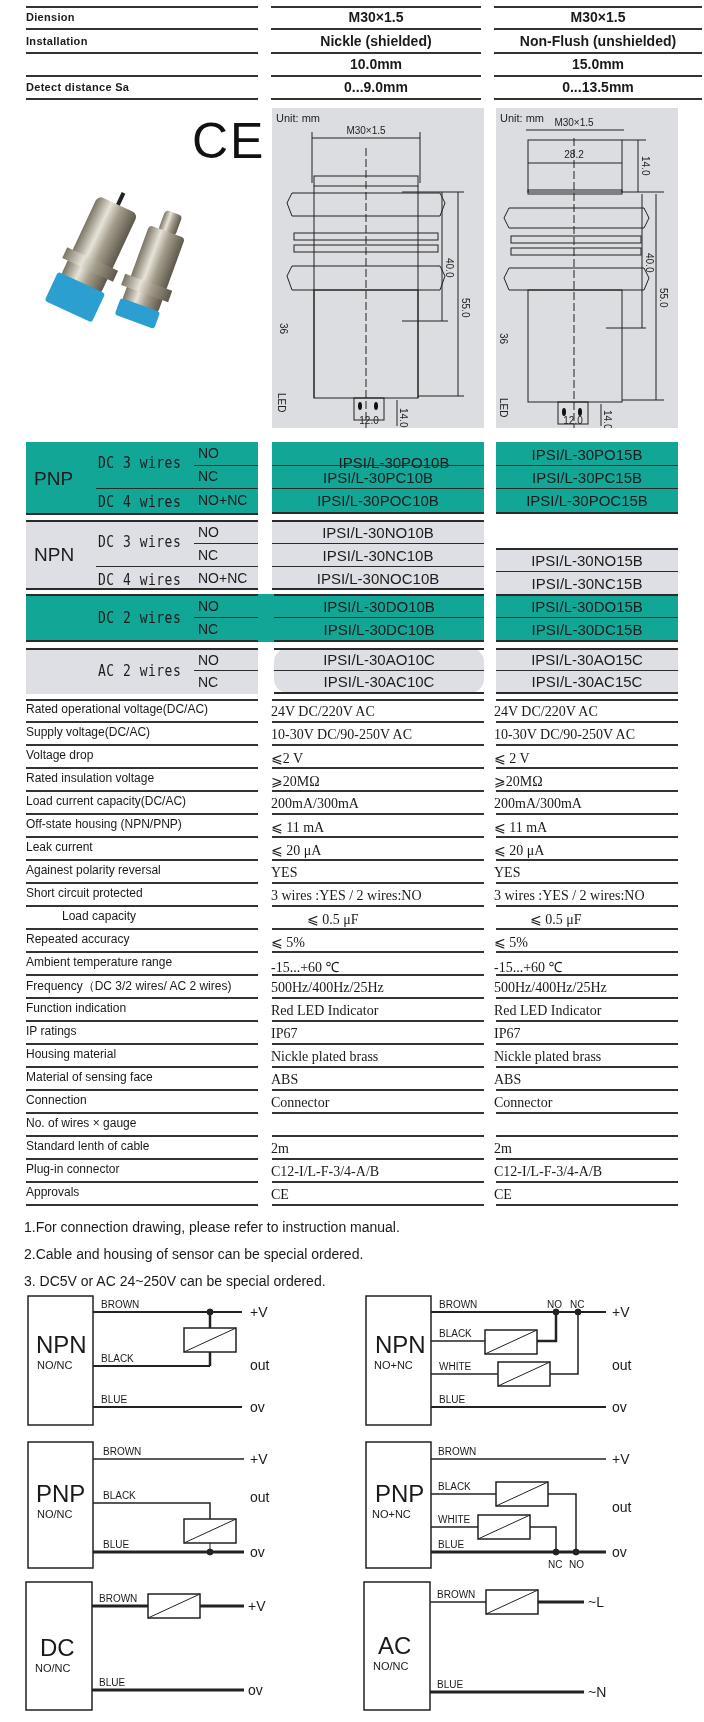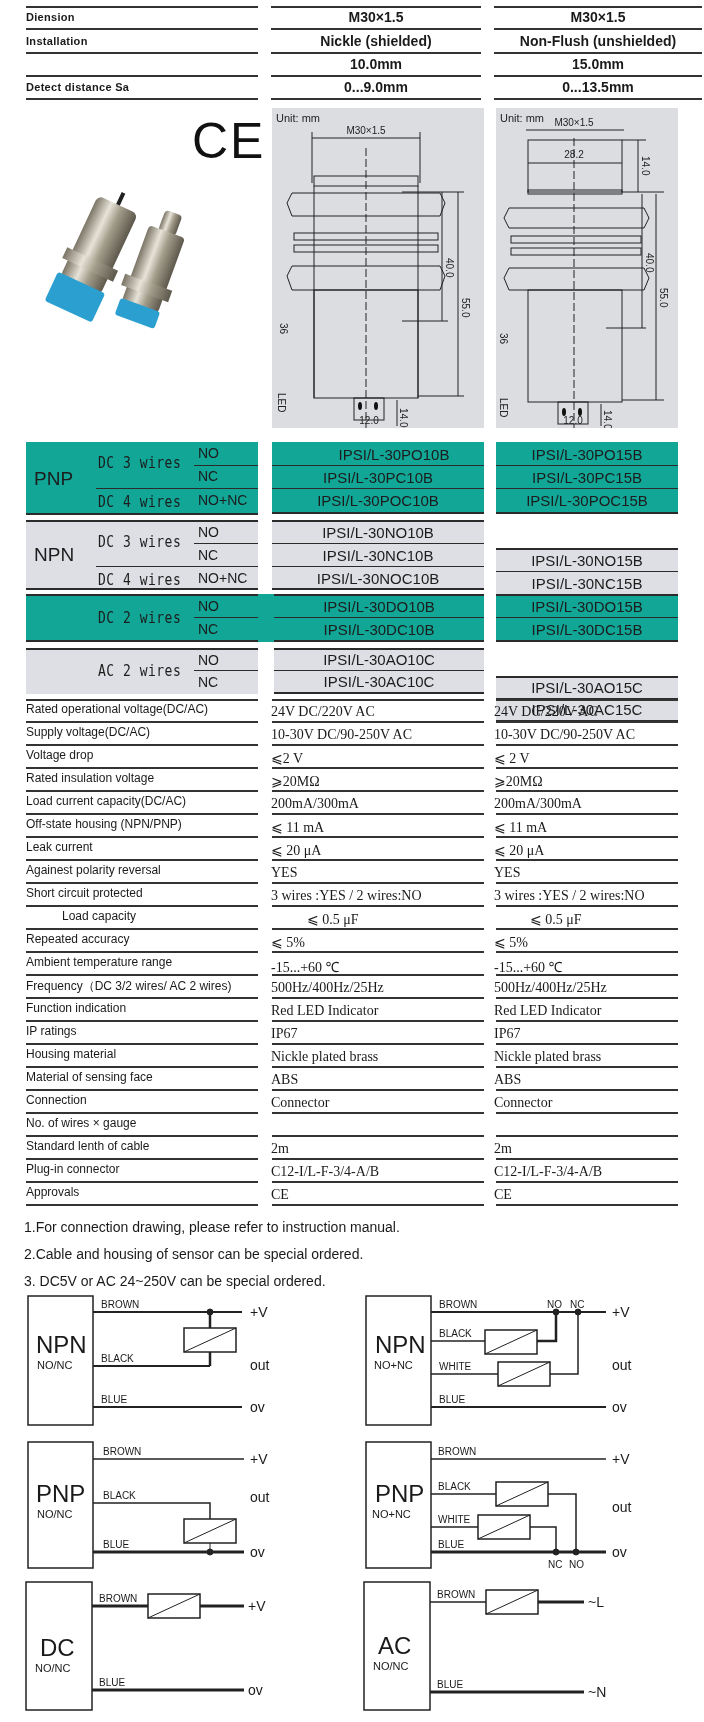--- a/index.html
+++ b/index.html
@@ -192,21 +192,21 @@
   <div class="mtxt mono" style="left:72px;top:13px;">DC 3 wires</div>
   <div class="mtxt" style="left:172px;top:3px;font-size:14px;">NO</div>
   <div class="mline" style="left:168px;top:23px;width:64px;"></div>
   <div class="mtxt" style="left:172px;top:26px;font-size:14px;">NC</div>
   <div class="mline" style="left:70px;top:46px;width:162px;"></div>
   <div class="mtxt mono" style="left:72px;top:52px;">DC 4 wires</div>
   <div class="mtxt" style="left:172px;top:50px;font-size:14px;">NO+NC</div>
   <div class="mline thick" style="left:0;top:71px;width:232px;"></div>
 </div>
 <div class="model-block teal" style="left:272px;top:442px;width:212px;height:72px;">
-  <div class="model-code" style="top:4px;padding-left:32px;">IPSI/L-30PO10B</div>
+  <div class="model-code" style="top:12px;padding-left:32px;">IPSI/L-30PO10B</div>
   <div class="mline" style="left:0;top:23px;width:212px;"></div>
   <div class="model-code" style="top:27px;">IPSI/L-30PC10B</div>
   <div class="mline" style="left:0;top:46px;width:212px;"></div>
   <div class="model-code" style="top:50px;">IPSI/L-30POC10B</div>
   <div class="mline thick" style="left:0;top:70px;width:212px;"></div>
 </div>
 <div class="model-block teal" style="left:496px;top:442px;width:182px;height:72px;">
   <div class="model-code" style="top:4px;">IPSI/L-30PO15B</div>
   <div class="mline" style="left:0;top:23px;width:182px;"></div>
   <div class="model-code" style="top:27px;">IPSI/L-30PC15B</div>
@@ -270,28 +270,28 @@
 </div>
 
 <div class="model-block grey" style="left:26px;top:648px;width:232px;height:46px;">
   <div class="mline thick" style="left:0;top:0;width:232px;"></div>
   <div class="mtxt mono" style="left:72px;top:15px;">AC 2 wires</div>
   <div class="mtxt" style="left:172px;top:4px;font-size:14px;">NO</div>
   <div class="mline" style="left:168px;top:22px;width:64px;"></div>
   <div class="mtxt" style="left:172px;top:26px;font-size:14px;">NC</div>
 </div>
 <div class="mline thick" style="left:26px;top:699px;width:232px;"></div>
-<div class="model-block grey" style="left:274px;top:648px;width:210px;height:45px;">
+<div class="model-block grey" style="left:274px;top:648px;width:210px;height:45px;border-radius:14px;">
   <div class="mline thick" style="left:0;top:0;width:210px;"></div>
   <div class="model-code" style="top:3px;">IPSI/L-30AO10C</div>
   <div class="mline" style="left:0;top:22px;width:210px;"></div>
   <div class="model-code" style="top:25px;">IPSI/L-30AC10C</div>
   <div class="mline thick" style="left:0;top:44px;width:210px;"></div>
 </div>
-<div class="model-block grey" style="left:496px;top:648px;width:182px;height:45px;margin-top:28px;">
+<div class="model-block grey" style="left:496px;top:648px;width:182px;height:45px;">
   <div class="mline thick" style="left:0;top:0;width:182px;"></div>
   <div class="model-code" style="top:3px;">IPSI/L-30AO15C</div>
   <div class="mline" style="left:0;top:22px;width:182px;"></div>
   <div class="model-code" style="top:25px;">IPSI/L-30AC15C</div>
   <div class="mline thick" style="left:0;top:44px;width:182px;"></div>
 </div>
 
 <div id="param-table">
   <div class="prow" style="top:699px;">
       <span class="plabel">Rated operational voltage(DC/AC)</span>

